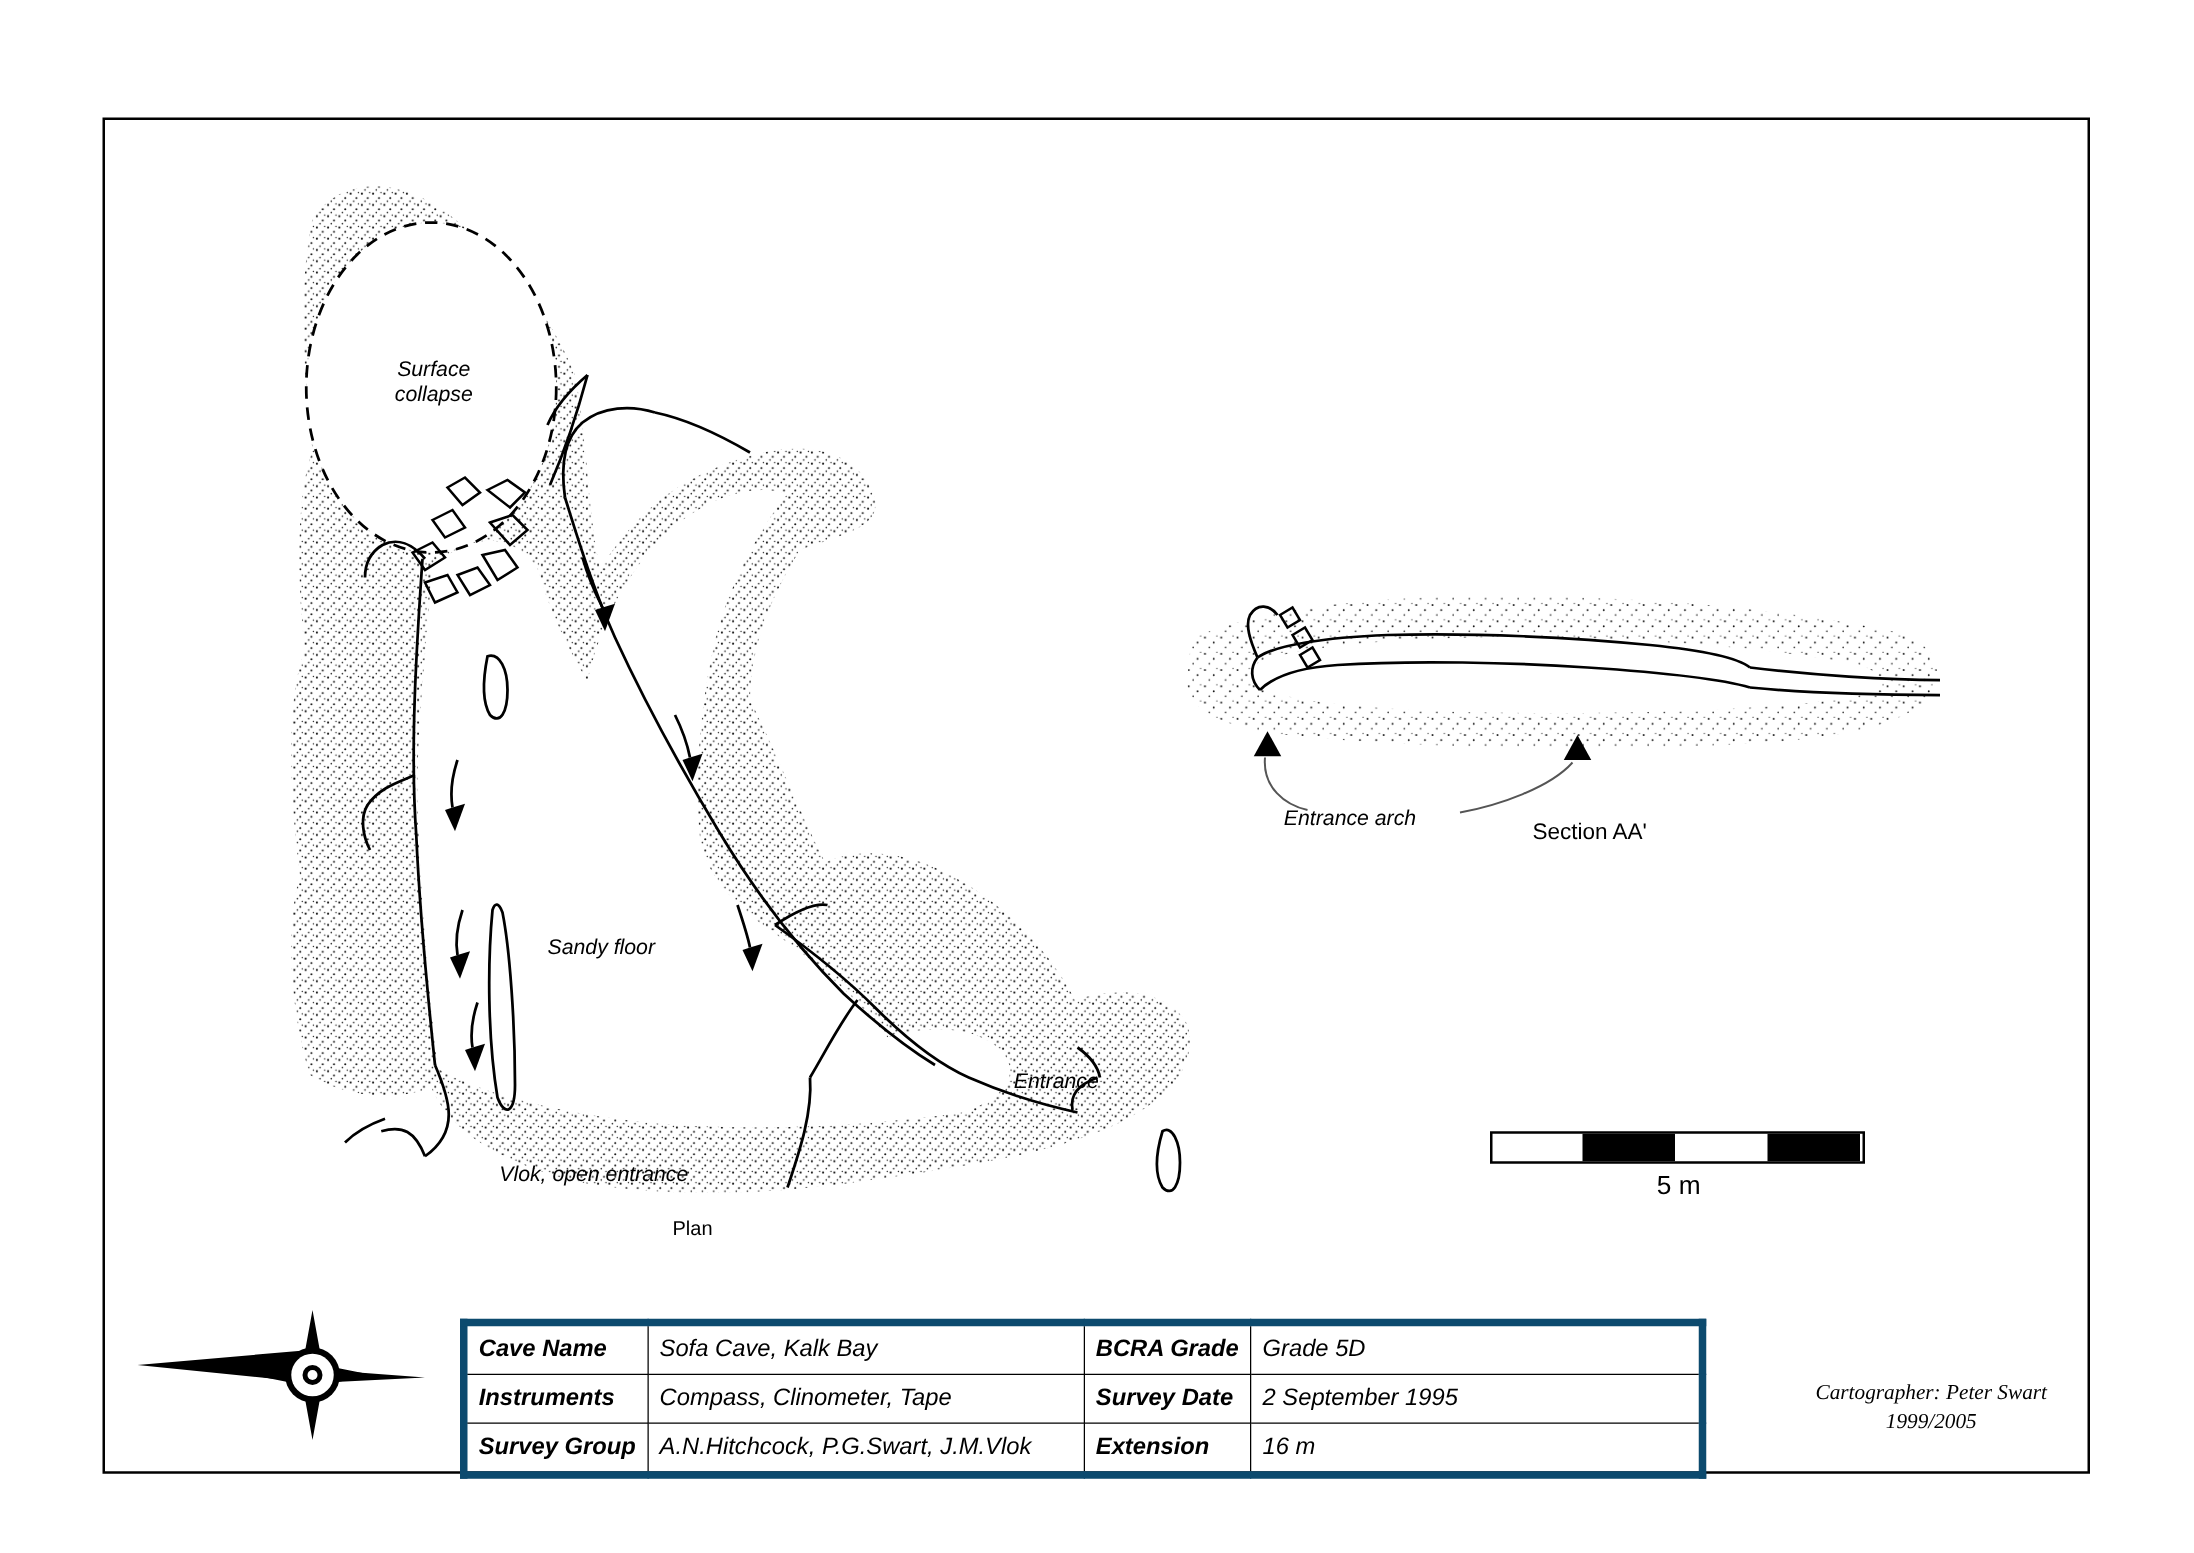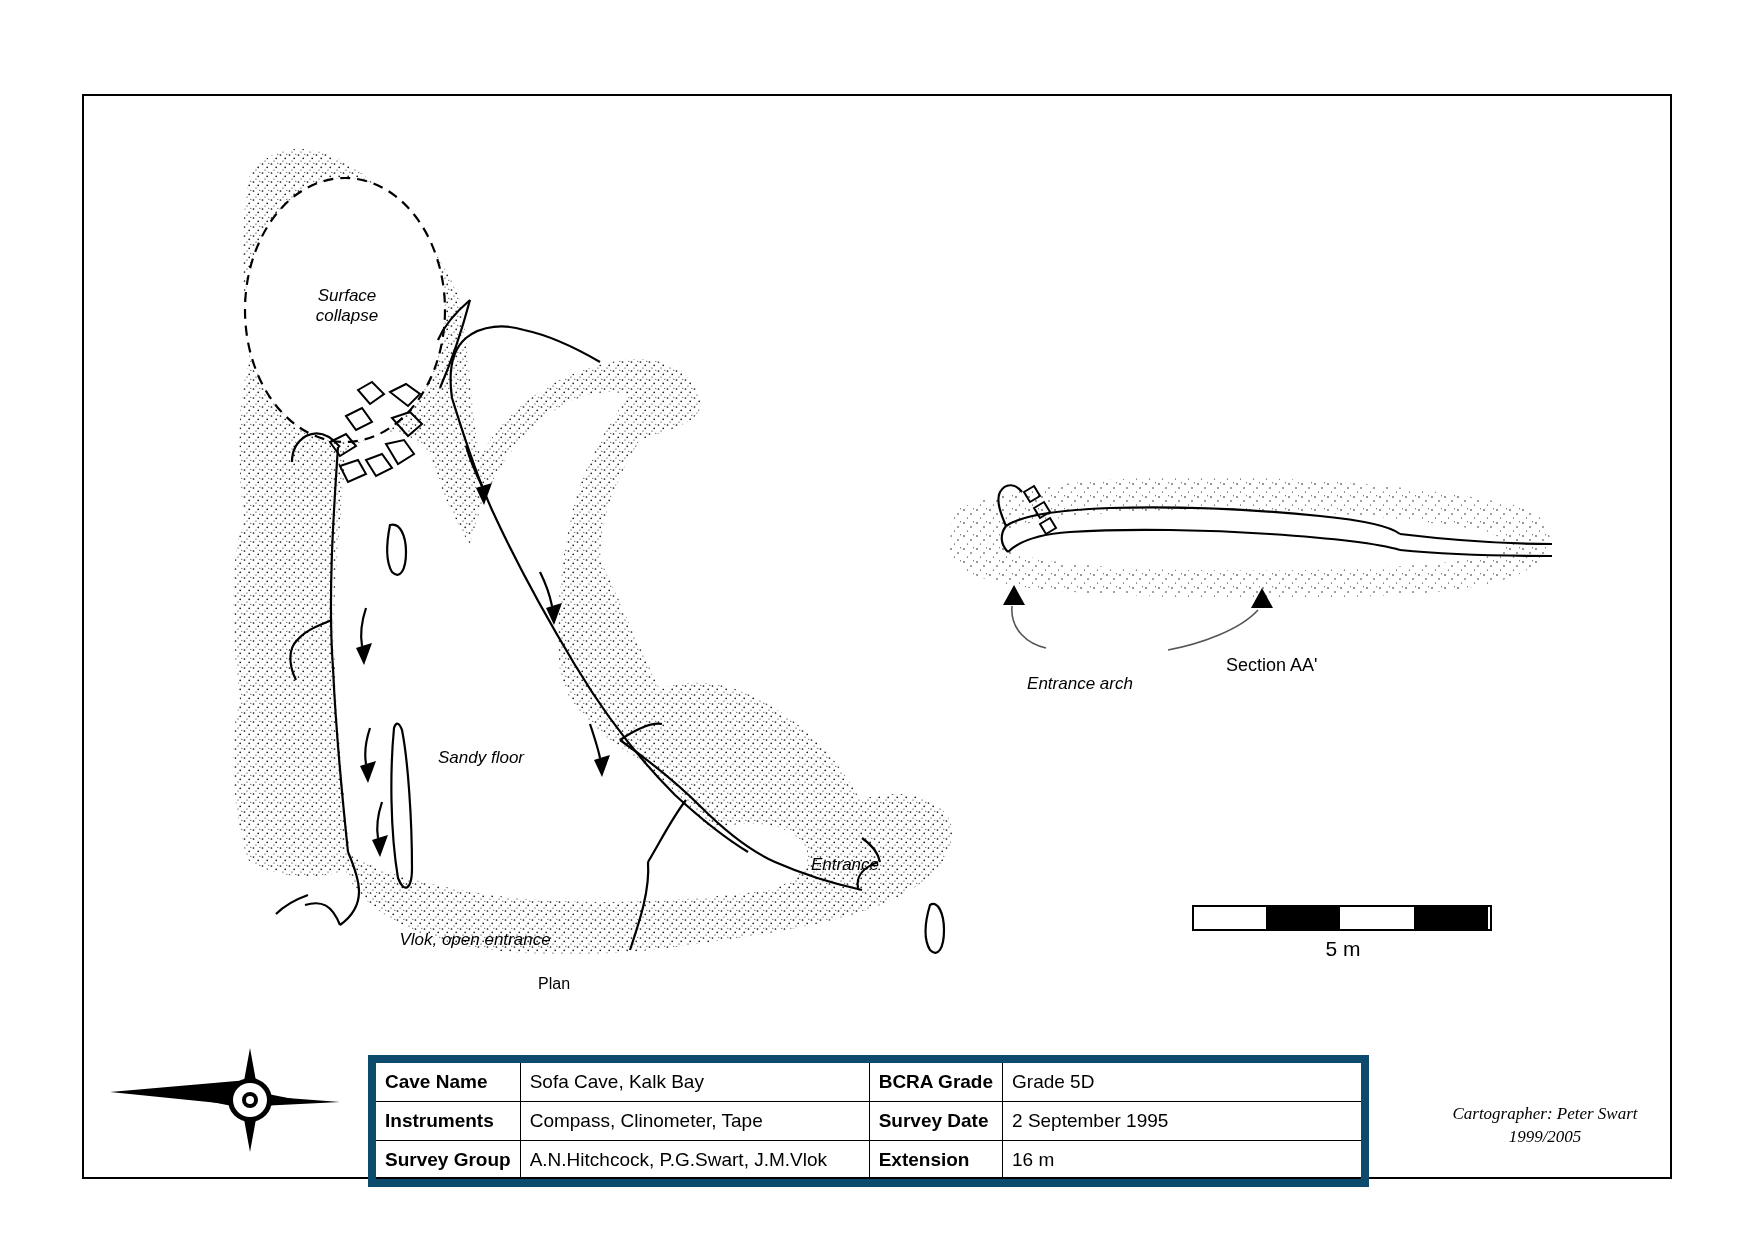--- a/index.html
+++ b/index.html
@@ -2,21 +2,21 @@
 <html><head>
 <meta charset="utf-8">
 <style>
   html,body{margin:0;padding:0;background:#ffffff;}
   body{width:1755px;height:1242px;font-family:"Liberation Sans",sans-serif;color:#000;}
   #sheet{position:relative;width:1755px;height:1242px;overflow:hidden;background:#fff;padding-left:12px;}
   .frame{position:absolute;left:82px;top:94px;width:1590px;height:1085px;border:2px solid #000;box-sizing:border-box;}
   svg.art{position:absolute;left:0;top:0;width:1755px;height:1242px;pointer-events:none;}
   .lbl{position:absolute;font-style:italic;font-size:17px;line-height:1.15;text-align:center;white-space:nowrap;}
   
-  .titleblock{position:absolute;left:368px;top:1055px;border:8px solid #0c4a6e;border-collapse:collapse;}
+  .titleblock{position:absolute;left:368px;top:1055px;border:6px solid #0c4a6e;border-collapse:collapse;font-style:italic;}
   .titleblock td{border:1px solid #000;font-size:19px;padding:4px 9px;height:30px;vertical-align:middle;}
   .titleblock td.k{font-weight:bold;}
   
   .scalewrap{position:absolute;left:1192px;top:905px;width:302px;}
   .scalebar{position:relative;width:300px;height:26px;border:2px solid #000;box-sizing:border-box;background:#fff;}
   .scalebar i{position:absolute;top:0;height:22px;background:#000;display:block;}
   .scaletext{margin-top:6px;text-align:center;font-size:21px;}
   .carto{position:absolute;left:1430px;top:1103px;width:230px;text-align:center;font-family:"Liberation Serif",serif;font-style:italic;font-size:17px;line-height:1.35;}
   .plan-cap{position:absolute;left:538px;top:975px;font-size:16px;}
   .sect-cap{position:absolute;left:1190px;top:655px;font-size:18px;margin-left:36px;}
@@ -168,21 +168,21 @@
     <span>Surface</span><br>
     <span>collapse</span>
   </div>
 
   <div class="lbl" style="left:411px;top:748px;width:140px;">Sandy floor</div>
 
   <div class="lbl" style="left:780px;top:855px;width:130px;">Entrance</div>
 
   <div class="lbl" style="left:355px;top:930px;width:240px;">Vlok, open entrance</div>
 
-  <div class="lbl" style="left:985px;top:674px;width:190px;">Entrance arch</div>
+  <div class="lbl" style="left:985px;top:645px;width:190px;">Entrance arch</div>
 
   <div class="plan-cap">Plan</div>
   <div class="sect-cap">Section AA'</div>
 
   <div class="scalewrap">
     <div class="scalebar">
       <i style="left:72px;width:74px;"></i>
       <i style="left:220px;width:74px;"></i>
     </div>
     <div class="scaletext">5 m</div>

